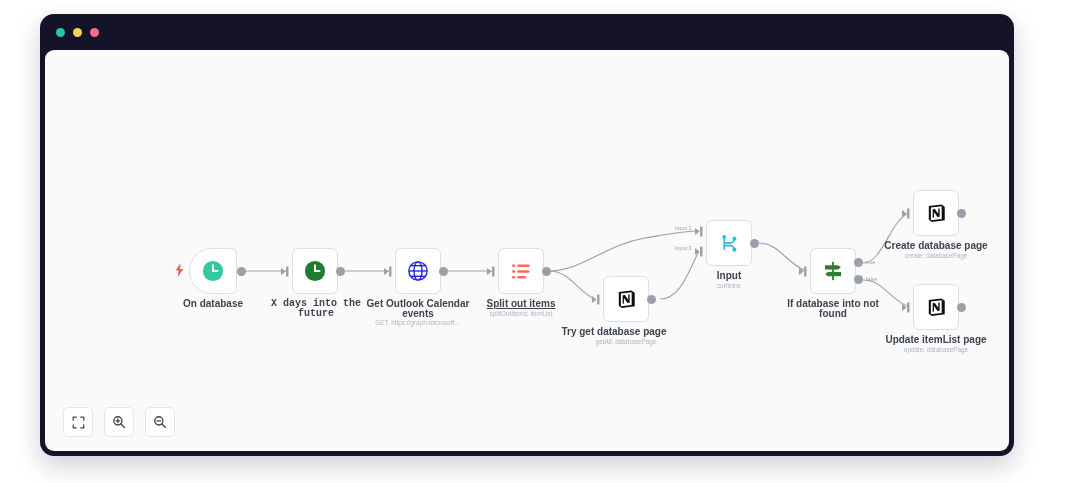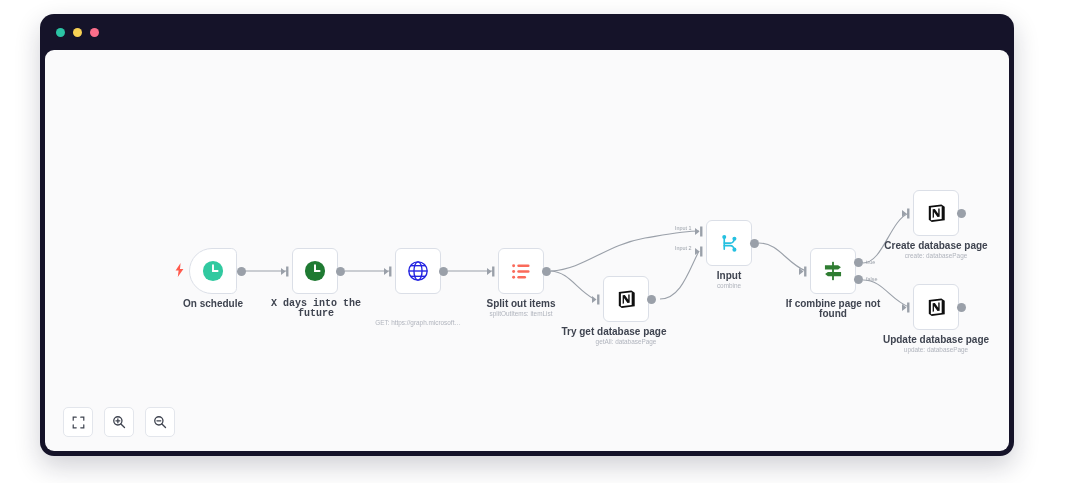--- a/index.html
+++ b/index.html
@@ -144,21 +144,21 @@
         <svg class="bolt" style="left:130px; top:213px;" width="9" height="14" viewBox="0 0 9 14">
           <path d="M5.6 0 L0.6 7.4 H3.6 L2.8 14 L8.4 6.0 H5.0 Z" fill="#ff5a4d"></path>
         </svg>
         <div class="node trigger" style="left:144px; top:198px;">
           <svg width="22" height="22" viewBox="0 0 24 24">
             <circle cx="12" cy="12" r="11" fill="#31c9a0"></circle>
             <path d="M12 5.6 V12 H17" stroke="#ffffff" stroke-width="2.1" fill="none" stroke-linecap="round"></path>
           </svg>
         </div>
         <div class="out-dot" style="left:192px; top:217px;"></div>
-        <div class="node-label" style="left:114px; top:249px; width:108px;">On schedule</div>
+        <div class="node-label" style="left:114px; top:249px; width:108px;">On database</div>
 
         <svg class="in-arrow" style="left:236px; top:216px;" width="11" height="11" viewBox="0 0 11 11">
           <path d="M0,1.6 L5,5.5 L0,9.4 Z" fill="#9aa0a9"></path>
           <rect x="5.6" y="0" width="2.6" height="11" fill="#9aa0a9"></rect>
         </svg>
         <div class="node" style="left:247px; top:198px;">
           <svg width="22" height="22" viewBox="0 0 24 24">
             <circle cx="12" cy="12" r="11" fill="#1f7a32"></circle>
             <path d="M12 5.6 V12 H17" stroke="#ffffff" stroke-width="2.1" fill="none" stroke-linecap="round"></path>
           </svg>
@@ -175,40 +175,41 @@
             <g stroke="#2323e0" stroke-width="1.5" fill="none">
               <circle cx="12" cy="12" r="10"></circle>
               <ellipse cx="12" cy="12" rx="4.4" ry="10"></ellipse>
               <path d="M2 12 H22"></path>
               <path d="M4.2 6.2 H19.8"></path>
               <path d="M4.2 17.8 H19.8"></path>
             </g>
           </svg>
         </div>
         <div class="out-dot" style="left:394px; top:217px;"></div>
+        <div class="node-label" style="left:321px; top:249px; width:104px;">Get Outlook Calendar events</div>
         <div class="node-sub" style="left:311px; top:269px; width:124px;">GET: https://graph.microsoft…</div>
 
         <svg class="in-arrow" style="left:442px; top:216px;" width="11" height="11" viewBox="0 0 11 11">
           <path d="M0,1.6 L5,5.5 L0,9.4 Z" fill="#9aa0a9"></path>
           <rect x="5.6" y="0" width="2.6" height="11" fill="#9aa0a9"></rect>
         </svg>
         <div class="node" style="left:453px; top:198px;">
           <svg width="21" height="21" viewBox="0 0 24 24">
             <g fill="#fa6a5a">
               <circle cx="3" cy="5.5" r="1.7"></circle>
                 <rect x="7.2" y="4.1" width="14" height="2.8" rx="1.4"></rect>
               <circle cx="3" cy="12" r="1.7"></circle>
                 <rect x="7.2" y="10.6" width="14" height="2.8" rx="1.4"></rect>
               <circle cx="3" cy="18.5" r="1.7"></circle>
                 <rect x="7.2" y="17.1" width="10" height="2.8" rx="1.4"></rect>
             </g>
           </svg>
         </div>
         <div class="out-dot" style="left:497px; top:217px;"></div>
-        <div class="node-label" style="left:425px; top:249px; width:102px;">Split out items</div>
+        <div class="node-label" style="left:425px; top:249px; width:102px;text-decoration:underline;">Split out items</div>
         <div class="node-sub" style="left:421px; top:260px; width:110px;">splitOutItems: itemList</div>
 
         <svg class="in-arrow" style="left:547px; top:244px;" width="11" height="11" viewBox="0 0 11 11">
           <path d="M0,1.6 L5,5.5 L0,9.4 Z" fill="#9aa0a9"></path>
           <rect x="5.6" y="0" width="2.6" height="11" fill="#9aa0a9"></rect>
         </svg>
         <div class="node" style="left:558px; top:226px;">
           <svg width="21" height="21" viewBox="0 0 24 24">
             <path d="M3.2 3.4 L17.6 1.8 L21.4 4.4 L21.4 19.6 L6.6 21.8 L3.2 19.2 Z" fill="#0f0f0f"></path>
             <path d="M5.6 5.2 L17.9 3.8 L17.9 18.2 L5.6 19.8 Z" fill="#ffffff"></path>
@@ -255,21 +256,21 @@
               <rect x="11" y="2" width="2" height="20" rx="0.6"></rect>
               <path d="M3.2 5.6 H17.6 L20.6 8.0 L17.6 10.4 H3.2 Z"></path>
               <path d="M20.8 13.0 H6.4 L3.4 15.4 L6.4 17.8 H20.8 Z"></path>
             </g>
           </svg>
         </div>
         <div class="out-dot" style="left:809px; top:208px;"></div>
         <span class="port-label" style="left:821px; top:209px;">true</span>
         <div class="out-dot" style="left:809px; top:225px;"></div>
         <span class="port-label" style="left:821px; top:226px;">false</span>
-        <div class="node-label" style="left:733px; top:249px; width:110px;">If combine page not found</div>
+        <div class="node-label" style="left:733px; top:249px; width:110px;">If database into not found</div>
 
         <svg class="in-arrow" style="left:857px; top:158px;" width="11" height="11" viewBox="0 0 11 11">
           <path d="M0,1.6 L5,5.5 L0,9.4 Z" fill="#9aa0a9"></path>
           <rect x="5.6" y="0" width="2.6" height="11" fill="#9aa0a9"></rect>
         </svg>
         <div class="node" style="left:868px; top:140px;">
           <svg width="21" height="21" viewBox="0 0 24 24">
             <path d="M3.2 3.4 L17.6 1.8 L21.4 4.4 L21.4 19.6 L6.6 21.8 L3.2 19.2 Z" fill="#0f0f0f"></path>
             <path d="M5.6 5.2 L17.9 3.8 L17.9 18.2 L5.6 19.8 Z" fill="#ffffff"></path>
             <path d="M7.6 7.0 L7.6 16.8 L9.1 16.6 L9.1 10.3 L13.1 16.1 L15.6 15.8 L15.6 6.2 L14.0 6.4 L14.0 12.3 L10.1 6.8 Z" fill="#0f0f0f"></path>
@@ -284,21 +285,21 @@
           <rect x="5.6" y="0" width="2.6" height="11" fill="#9aa0a9"></rect>
         </svg>
         <div class="node" style="left:868px; top:234px;">
           <svg width="21" height="21" viewBox="0 0 24 24">
             <path d="M3.2 3.4 L17.6 1.8 L21.4 4.4 L21.4 19.6 L6.6 21.8 L3.2 19.2 Z" fill="#0f0f0f"></path>
             <path d="M5.6 5.2 L17.9 3.8 L17.9 18.2 L5.6 19.8 Z" fill="#ffffff"></path>
             <path d="M7.6 7.0 L7.6 16.8 L9.1 16.6 L9.1 10.3 L13.1 16.1 L15.6 15.8 L15.6 6.2 L14.0 6.4 L14.0 12.3 L10.1 6.8 Z" fill="#0f0f0f"></path>
           </svg>
         </div>
         <div class="out-dot" style="left:912px; top:253px;"></div>
-        <div class="node-label" style="left:835px; top:285px; width:112px;">Update database page</div>
+        <div class="node-label" style="left:835px; top:285px; width:112px;">Update itemList page</div>
         <div class="node-sub" style="left:835px; top:296px; width:112px;">update: databasePage</div>
 
       </div>
 
       <div class="toolbar">
         <div class="tbtn">
           <svg width="13" height="13" viewBox="0 0 16 16">
             <g stroke="#3f4450" stroke-width="1.5" fill="none" stroke-linecap="round">
               <path d="M1.5 5.2 V1.5 H5.2"></path>
               <path d="M10.8 1.5 H14.5 V5.2"></path>

